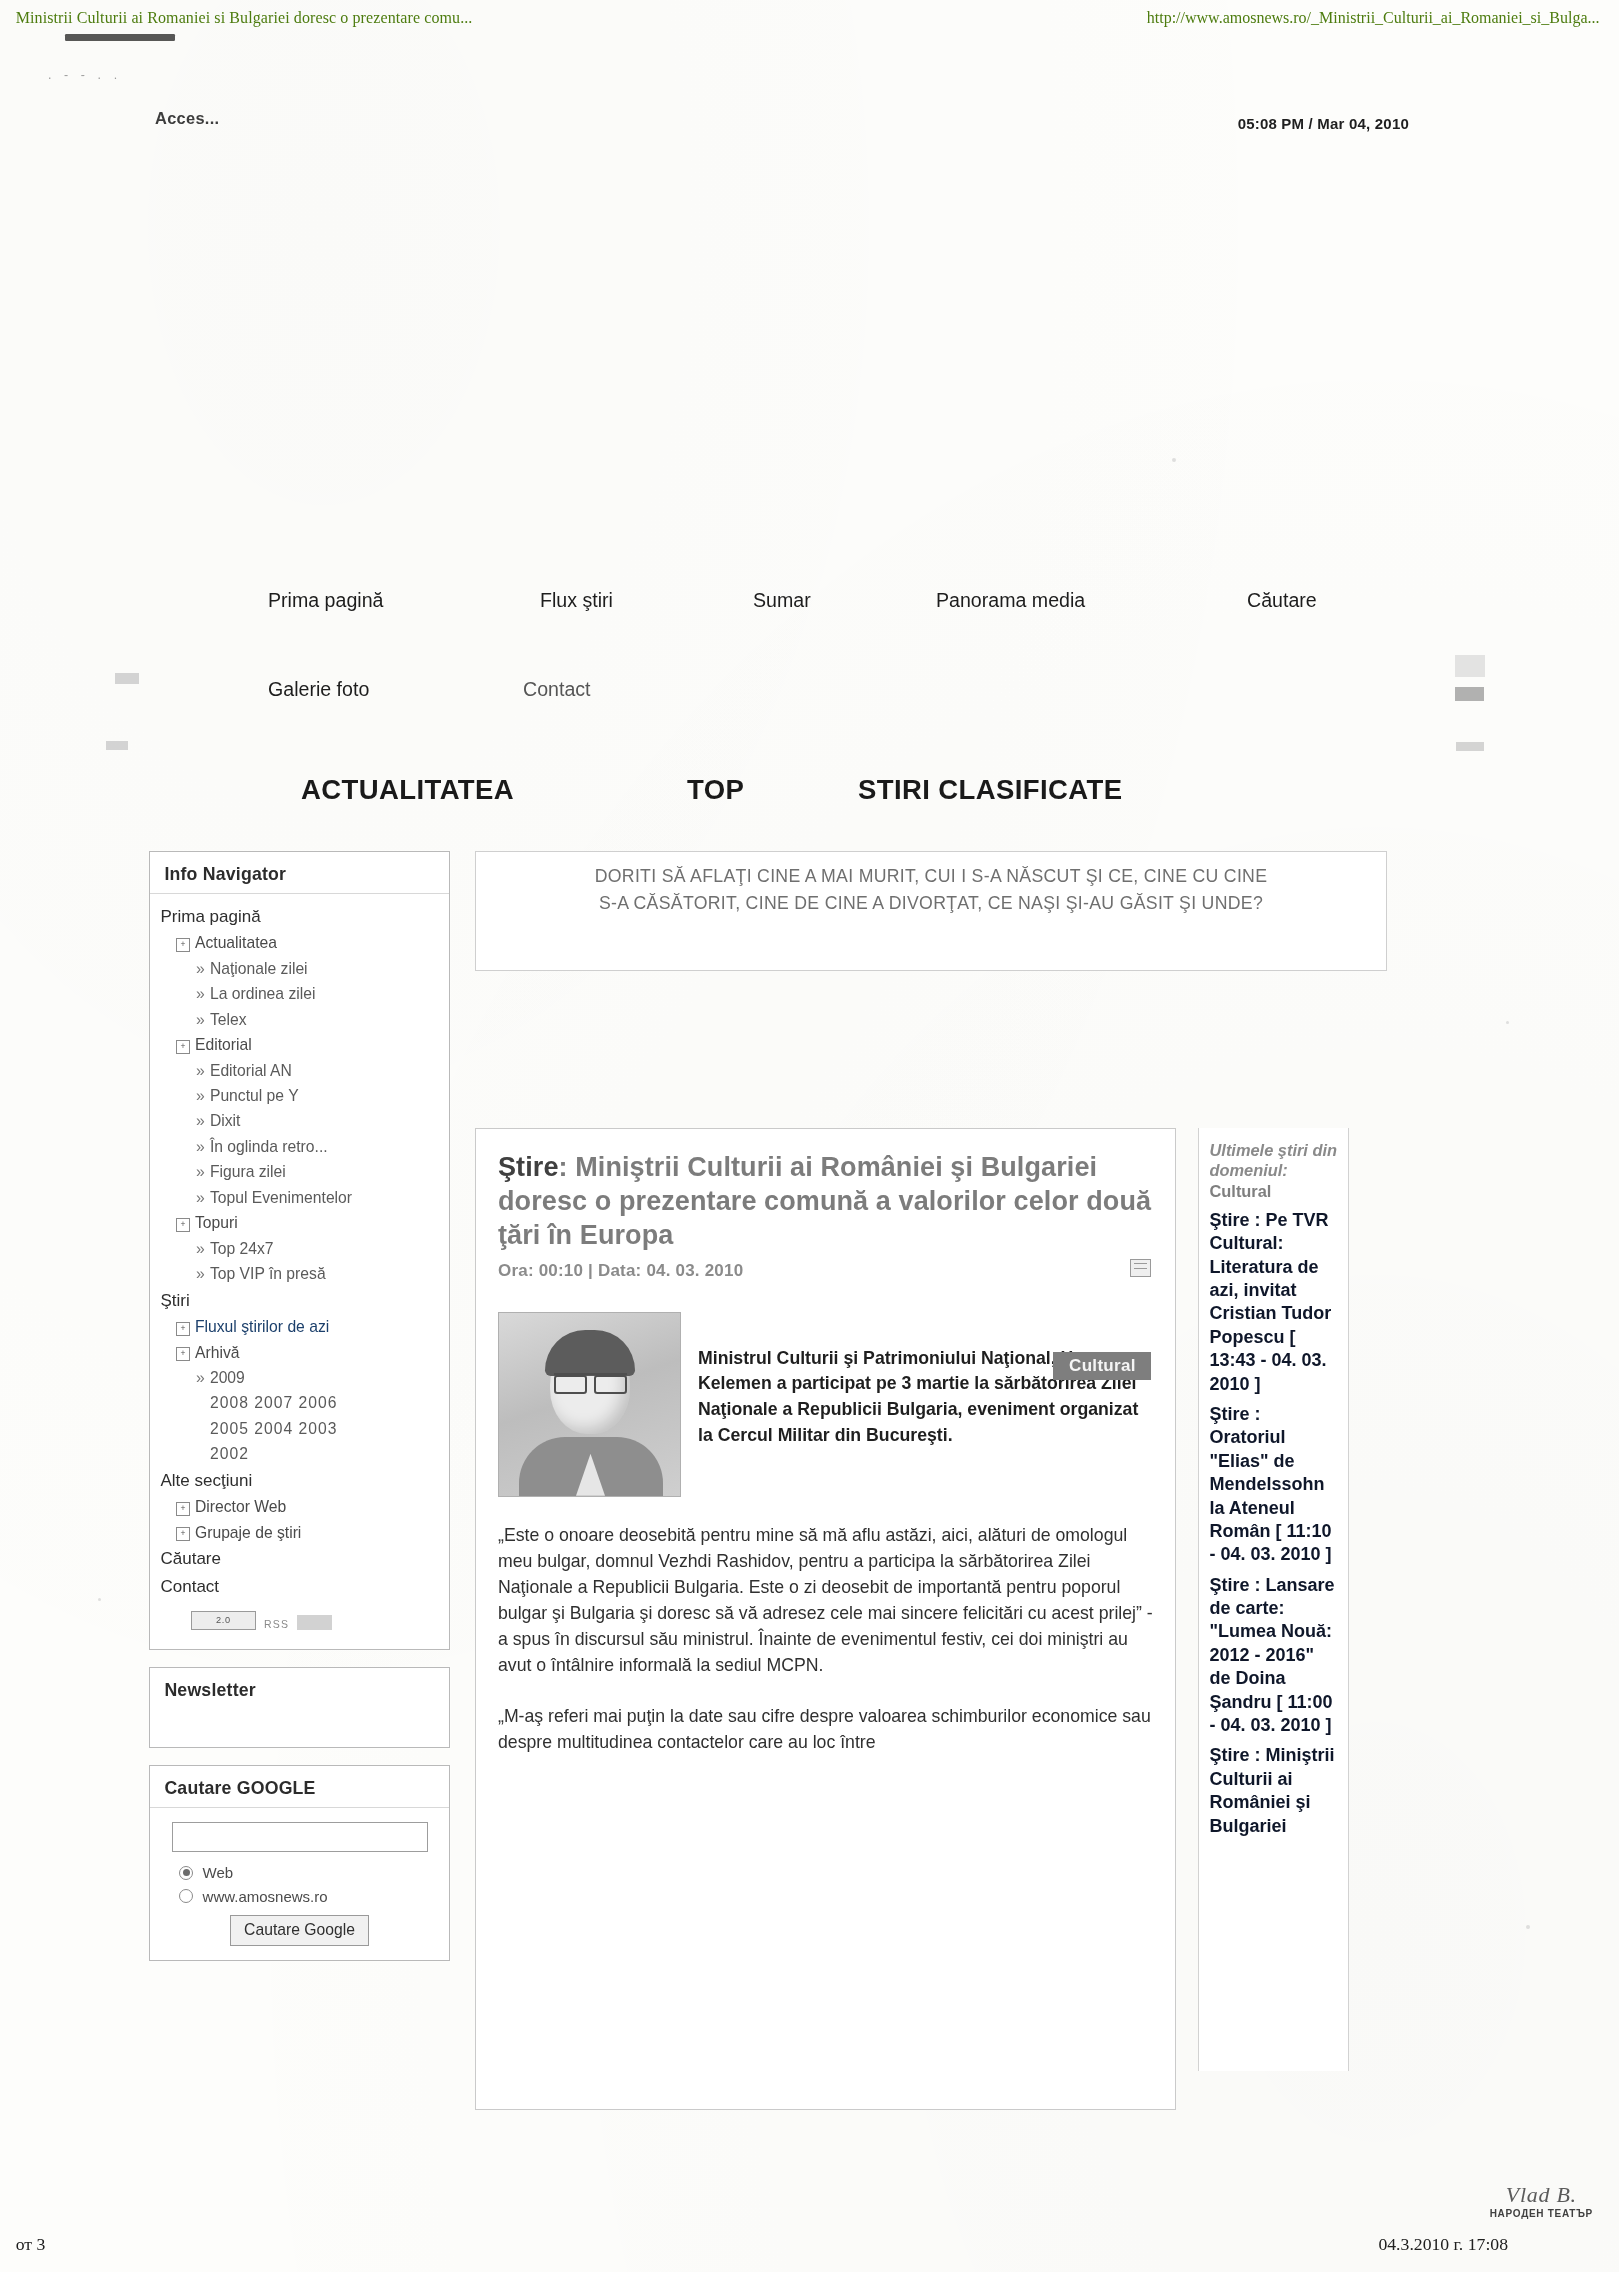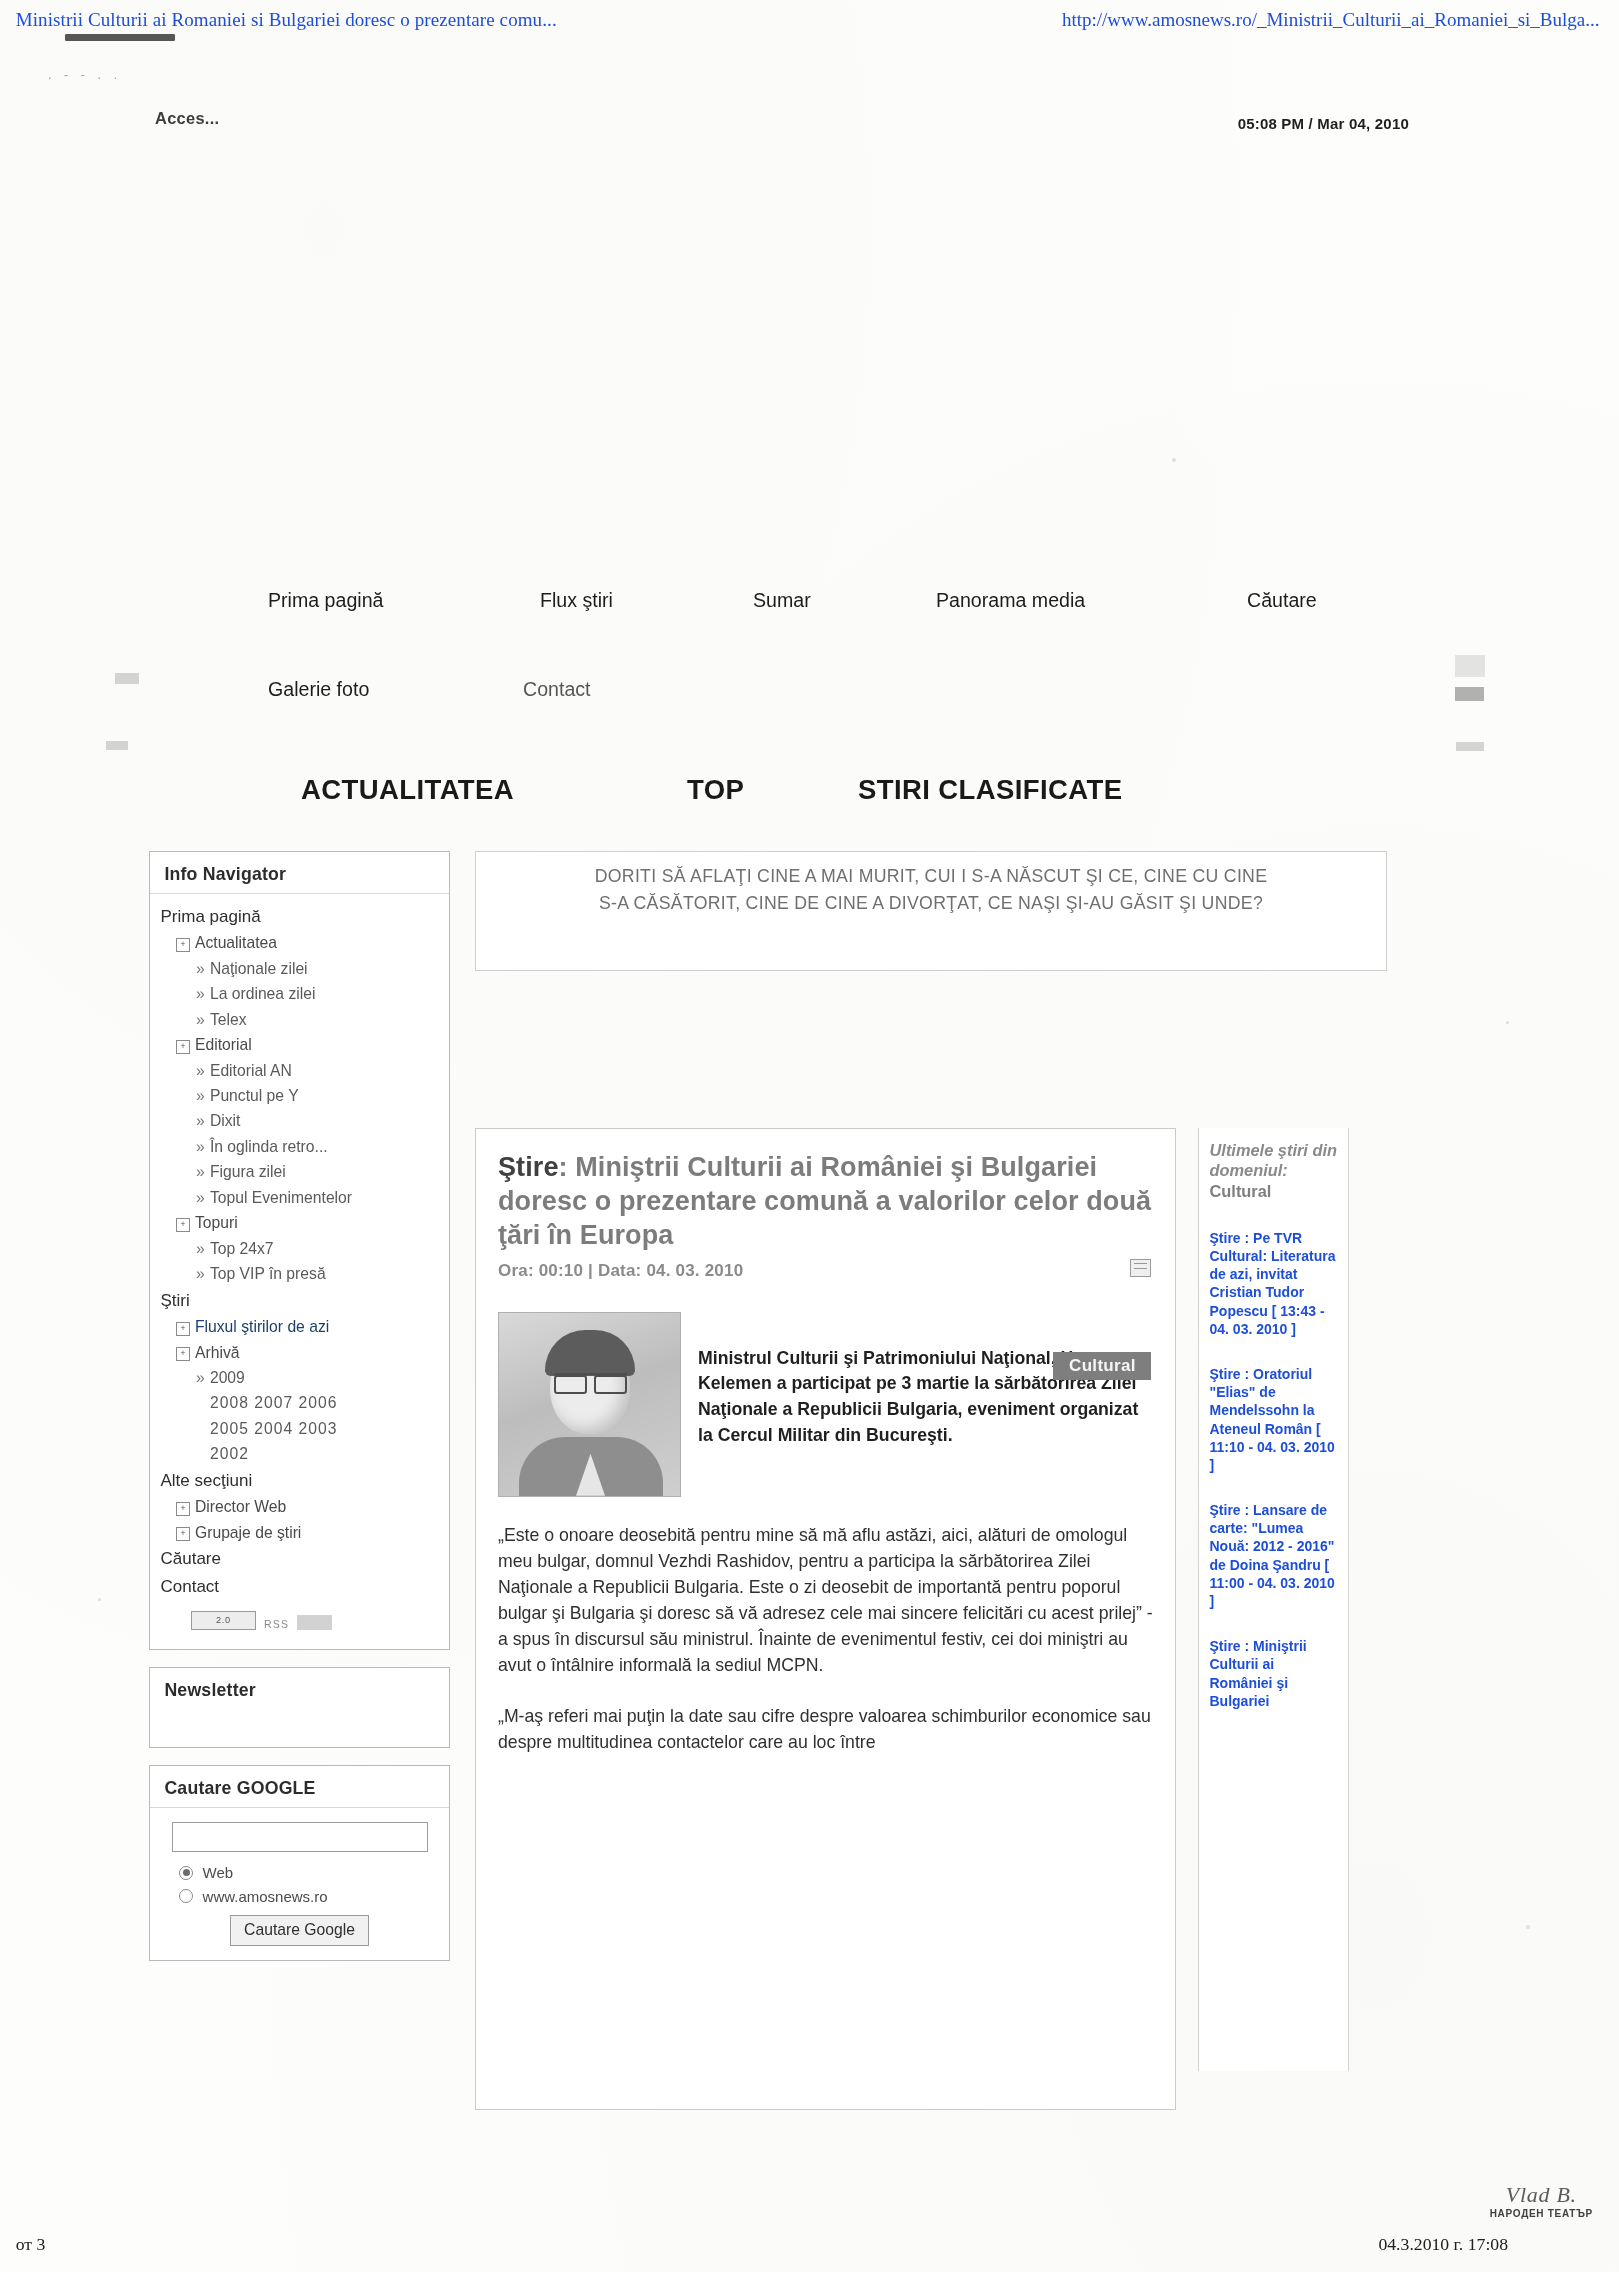--- a/index.html
+++ b/index.html
@@ -33,22 +33,22 @@
   
   .print-head {
     position: absolute;
     top: 9.2px;
     left: 15.7px;
     right: 13px;
     display: flex;
     justify-content: space-between;
     align-items: flex-start;
     font-family: "Liberation Serif", serif;
-    font-size: 19px;
-    color: #1d4ed8;
+    font-size: 16px;
+    color: #4d7c0f;
     white-space: nowrap;
     text-align: center;
   }
   .print-head .ph-title { letter-spacing: 0.1px; }
   .print-head .ph-url { margin-right: 6.5px; }
 
   .head-smudge {
     position: absolute;
     top: 34px;
     left: 65px;
@@ -430,25 +430,25 @@
   }
   .rc-head {
     font-size: 16.4px;
     font-weight: bold;
     color: #8a8a8a;
     font-style: italic;
     line-height: 1.26;
   }
   .rc-head .plain { font-style: normal; color: #7f7f7f; }
   .rc-item {
-    font-size: 14px;
-    font-weight: bold;
-    color: #1d4ed8;
+    font-size: 18px;
+    font-weight: bold;
+    color: #0f172a;
     line-height: 1.3;
-    margin-top: 27px;
+    margin-top: 7px;
   }
 
   
   .footer-left {
     position: absolute;
     left: 15.7px;
     bottom: 18.3px;
     font-family: "Liberation Serif", serif;
     font-size: 17.7px;
     color: #202020;

